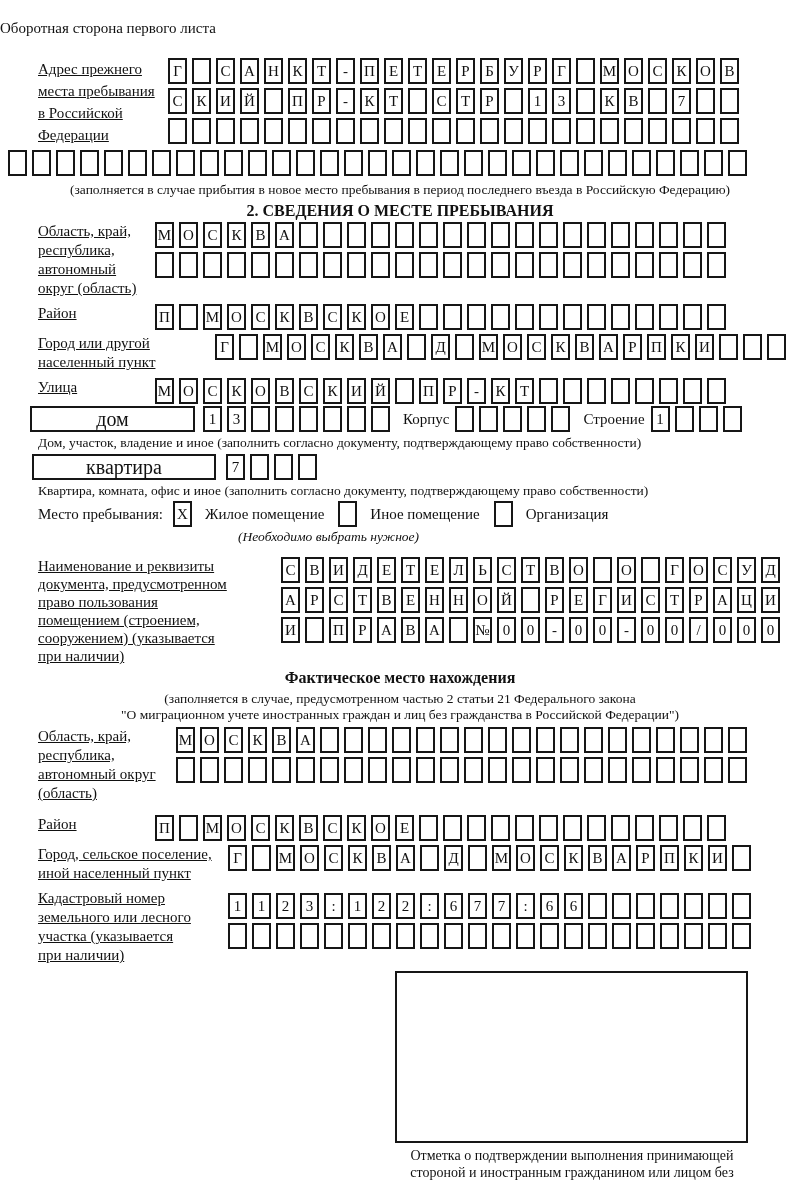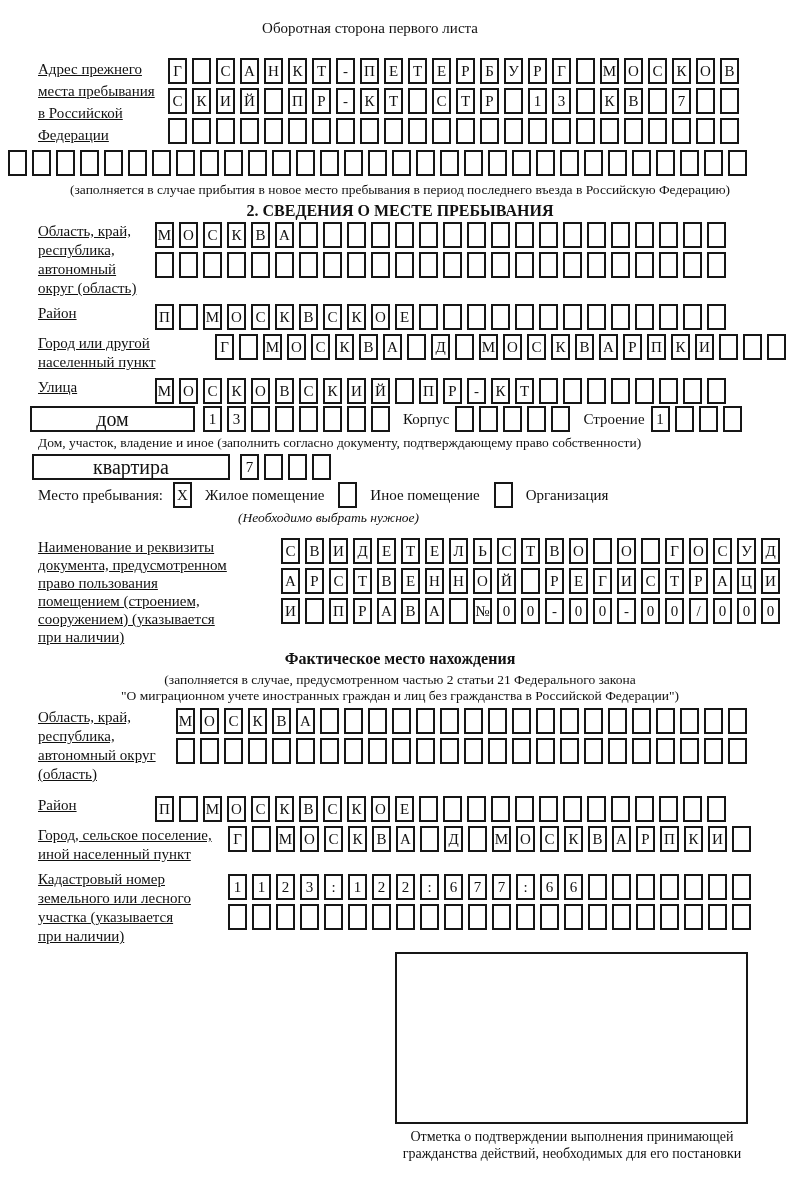--- a/index.html
+++ b/index.html
@@ -4,21 +4,21 @@
 <style>
   * { margin:0; padding:0; box-sizing:border-box; }
   html,body { width:800px; background:#ffffff; }
   body {
     height:1180px; overflow:hidden; position:relative;
     font-family:"Liberation Serif","DejaVu Serif",serif;
     color:#111; font-size:15px;
   }
   .page { width:800px; height:1180px; padding-top:20px; }
 
-  .header-note { text-align:center; padding-right:60px; font-size:15px; height:18px; }
+  .header-note { text-align:left; padding-right:60px; font-size:15px; height:18px; }
 
   .flexrow { display:flex; align-items:flex-start; }
   .lbl { line-height:19px; font-size:15px;text-decoration:underline; }
   .lbl-s1 { width:130px; line-height:22px; }
   .w117 { width:117px; flex:none; }
   .w138 { width:138px; flex:none; }
   .w190 { width:190px; flex:none; }
   .w209 { width:209px; flex:none; line-height:18px; }
 
   .cellrow { display:flex; margin-bottom:4px; }
@@ -44,21 +44,21 @@
   .title2 { margin-top:4px; }
   .region-blk { margin:2px 0 0 38px; }
   .district-row { margin:6px 0 0 38px; }
   .city-blk { margin:4px 0 0 38px;gap:39px; }
   .street-row { margin:6px 0 0 38px; }
   .house-row { margin:2px 0 0 30px; display:flex; align-items:center; }
   .house-box { width:165px; }
   .house-lbl { margin:0 6px 0 8px; white-space:nowrap; }
   .cap-left { margin:3px 0 0 38px; }
   .apt-row { margin:3px 0 0 32px; display:flex; align-items:center; }
-  .apt-box { width:198px; }
+  .apt-box { width:184px; }
   .apt-cells { margin-left:10px; }
   .stay-row { margin:2px 0 0 38px; display:flex; align-items:center; }
   .stay-row .txt { margin-right:10px; white-space:nowrap; }
   .stay-row .opt-lbl { margin:0 14px 0 8px; white-space:nowrap; }
   .stay-cap { margin:2px 0 12px 238px;font-style:italic; }
   .doc-blk { margin:2px 0 0 38px;gap:34px; }
   .fact-title { margin-top:4px; }
   .fact-cap { margin-top:4px; line-height:16px; }
   .fact-region { margin:4px 0 0 38px; }
   .fact-district { margin:12px 0 0 38px; }
@@ -389,20 +389,21 @@
 
   <div class="apt-row">
     <span class="inline-box apt-box">квартира</span>
     <span class="cellrow apt-cells" style="margin-bottom:0;">
         <span class="cell">7</span>
         <span class="cell"></span>
         <span class="cell"></span>
         <span class="cell"></span>
       </span>
   </div>
+  <div class="cap cap-left">Квартира, комната, офис и иное (заполнить согласно документу, подтверждающему право собственности)</div>
 
   <div class="stay-row">
     <span class="txt">Место пребывания:</span>
     <span class="cell">X</span>
     <span class="opt-lbl">Жилое помещение</span>
     <span class="cell"></span>
     <span class="opt-lbl">Иное помещение</span>
     <span class="cell"></span>
     <span class="opt-lbl">Организация</span>
   </div>
@@ -675,16 +676,17 @@
           <span class="cell"></span>
           <span class="cell"></span>
           <span class="cell"></span>
         </div>
     </div>
   </div>
 
   <div class="stamp-box"></div>
   <div class="stamp-note">
       <div>Отметка о подтверждении выполнения принимающей</div>
+      <div>стороной и иностранным гражданином или лицом без</div>
       <div>гражданства действий, необходимых для его постановки</div>
     </div>
 
 </div>
 
 </body></html>

